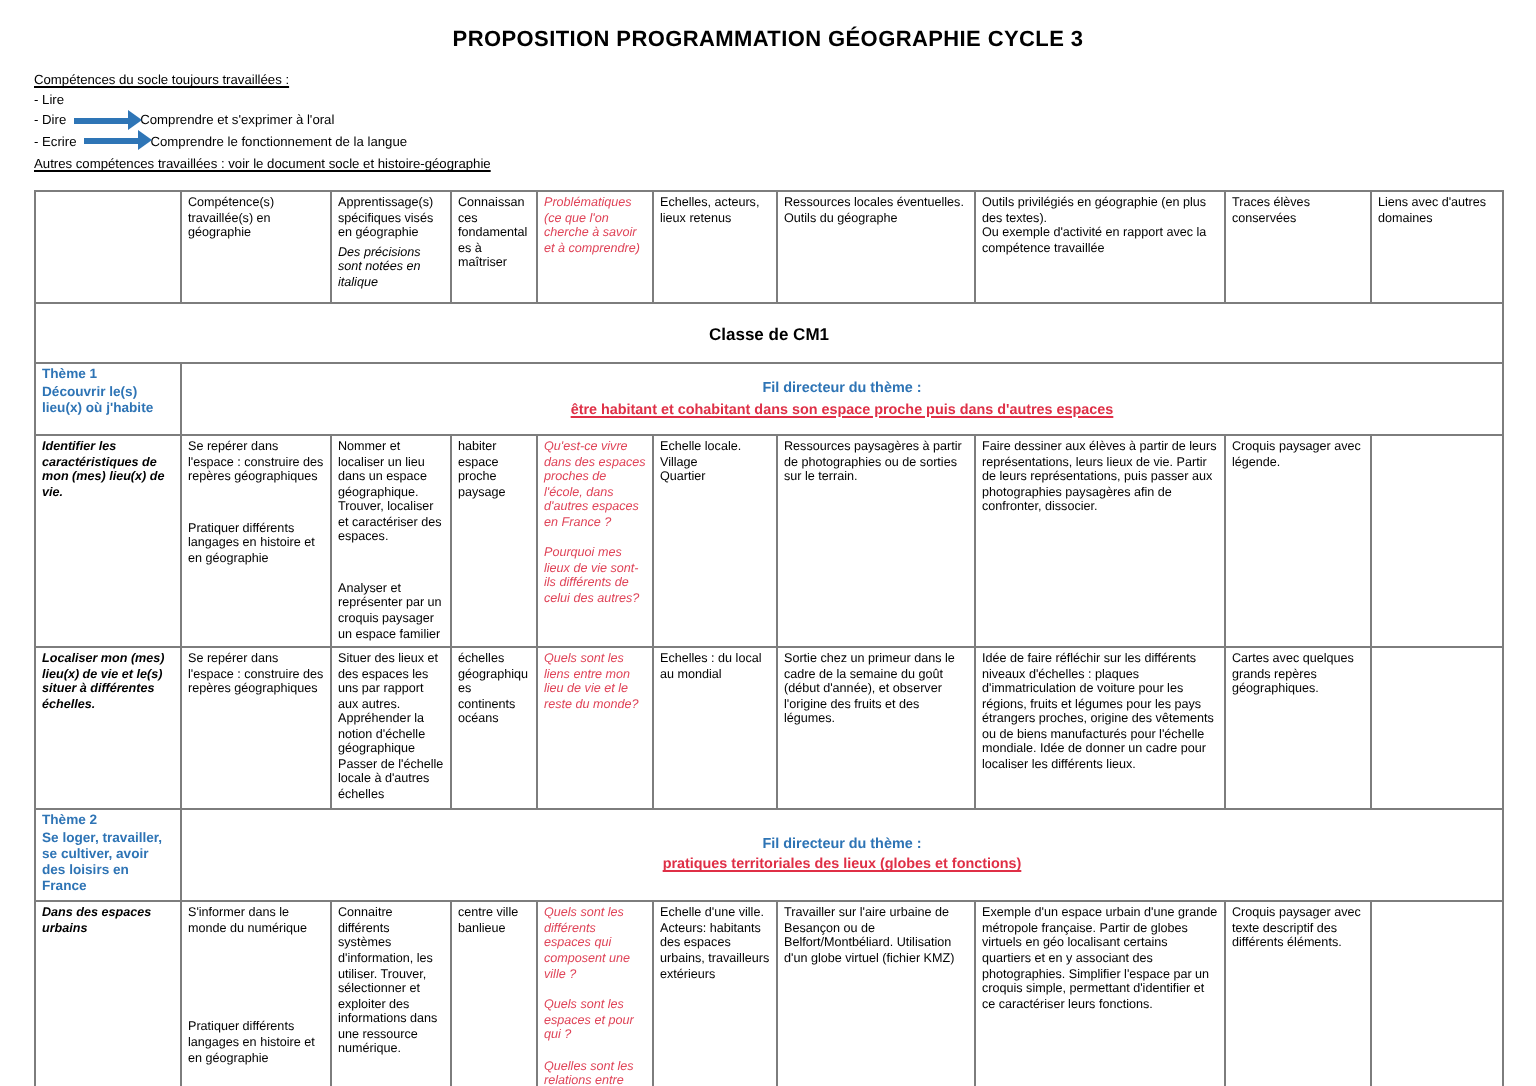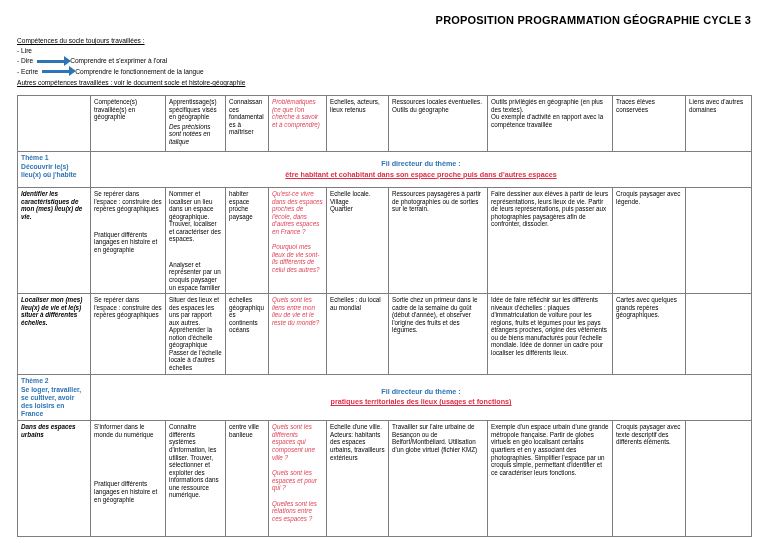--- a/index.html
+++ b/index.html
@@ -2,21 +2,21 @@
 <html><head>
 <meta charset="utf-8">
 <style>
   * { margin:0; padding:0; box-sizing:border-box; }
   html,body { background:#ddd; }
   .page {
     width:768px; height:543px; background:#ffffff; overflow:hidden;
     font-family:"Liberation Sans", sans-serif; color:#000;
     padding:10px 17px 4px; display:flex; flex-direction:column;
   }
-  .doc-title { text-align:right; font-weight:bold; font-size:11px; margin-top:4px; margin-bottom:10px; letter-spacing:.2px; }
+  .doc-title { text-align:center; font-weight:bold; font-size:11px; margin-top:4px; margin-bottom:10px; letter-spacing:.2px; }
   .intro { font-size:6.6px; line-height:1.55; }
   .intro-heading { text-decoration:underline; }
   .intro-note { text-decoration:underline; margin-top:1px; }
   .arrow { display:inline-block; vertical-align:middle; width:28px; height:3px; background:#2e75b6; position:relative; margin:0 5px 1px 4px; }
   .arrow::after { content:""; position:absolute; right:-6px; top:-3.5px; width:0; height:0;
     border-left:7px solid #2e75b6; border-top:5px solid transparent; border-bottom:5px solid transparent; }
   table { border-collapse:collapse; table-layout:fixed; width:734px; margin-top:7px; }
   td { border:1px solid #7d7d7d; vertical-align:top; padding:2px 3px; font-size:6.3px; line-height:1.2; word-wrap:break-word; }
   tr.h-header td { height:56px; }
   tr.h-classe td { height:30px; text-align:center; vertical-align:middle; font-weight:bold; font-size:8.5px; }
@@ -83,20 +83,23 @@
       <td class="prob">Problématiques (ce que l'on cherche à savoir et à comprendre)</td>
       <td>Echelles, acteurs, lieux retenus</td>
       <td class="prelines">Ressources locales éventuelles.
 Outils du géographe</td>
       <td class="prelines">Outils privilégiés en géographie (en plus des textes).
 Ou exemple d'activité en rapport avec la compétence travaillée</td>
       <td>Traces élèves conservées</td>
       <td>Liens avec d'autres domaines</td>
     </tr>
 
+    <tr class="h-classe">
+      <td colspan="10">Classe de CM1</td>
+    </tr>
 
     <tr class="h-theme">
       <td class="theme-cell">
         <div>Thème 1</div>
         <div class="sub">Découvrir le(s) lieu(x) où j'habite</div>
       </td>
       <td colspan="9" class="fil-cell">
         <div class="fil-label">Fil directeur du thème :</div>
         <div class="fil-text">être habitant et cohabitant dans son espace proche puis dans d'autres espaces</div>
       </td>
@@ -150,21 +153,21 @@
       <td></td>
     </tr>
 
     <tr class="h-theme">
       <td class="theme-cell">
         <div>Thème 2</div>
         <div class="sub">Se loger, travailler, se cultiver, avoir des loisirs en France</div>
       </td>
       <td colspan="9" class="fil-cell">
         <div class="fil-label">Fil directeur du thème :</div>
-        <div class="fil-text">pratiques territoriales des lieux (usages et fonctions)</div>
+        <div class="fil-text">pratiques territoriales des lieux (globes et fonctions)</div>
       </td>
     </tr>
 
     <tr class="h-row3">
       <td class="rowlabel">Dans des espaces urbains</td>
       <td>
         <div class="para">S'informer dans le monde du numérique</div>
         <div class="para gap-lg" style="margin-top:42px">Pratiquer différents langages en histoire et en géographie</div>
       </td>
       <td>

